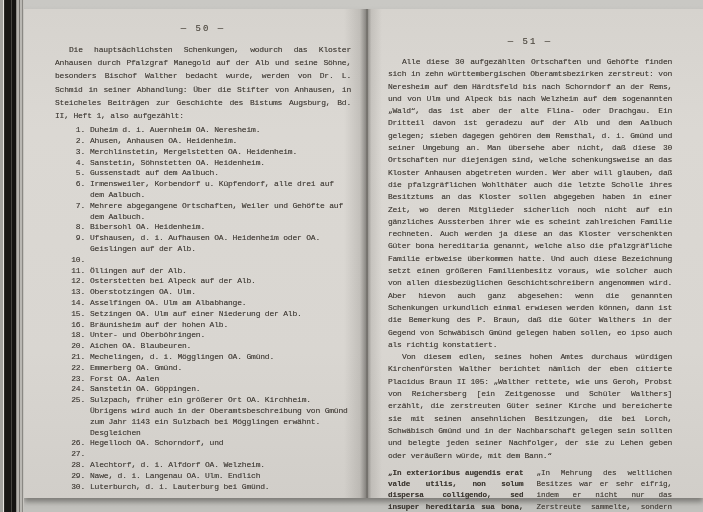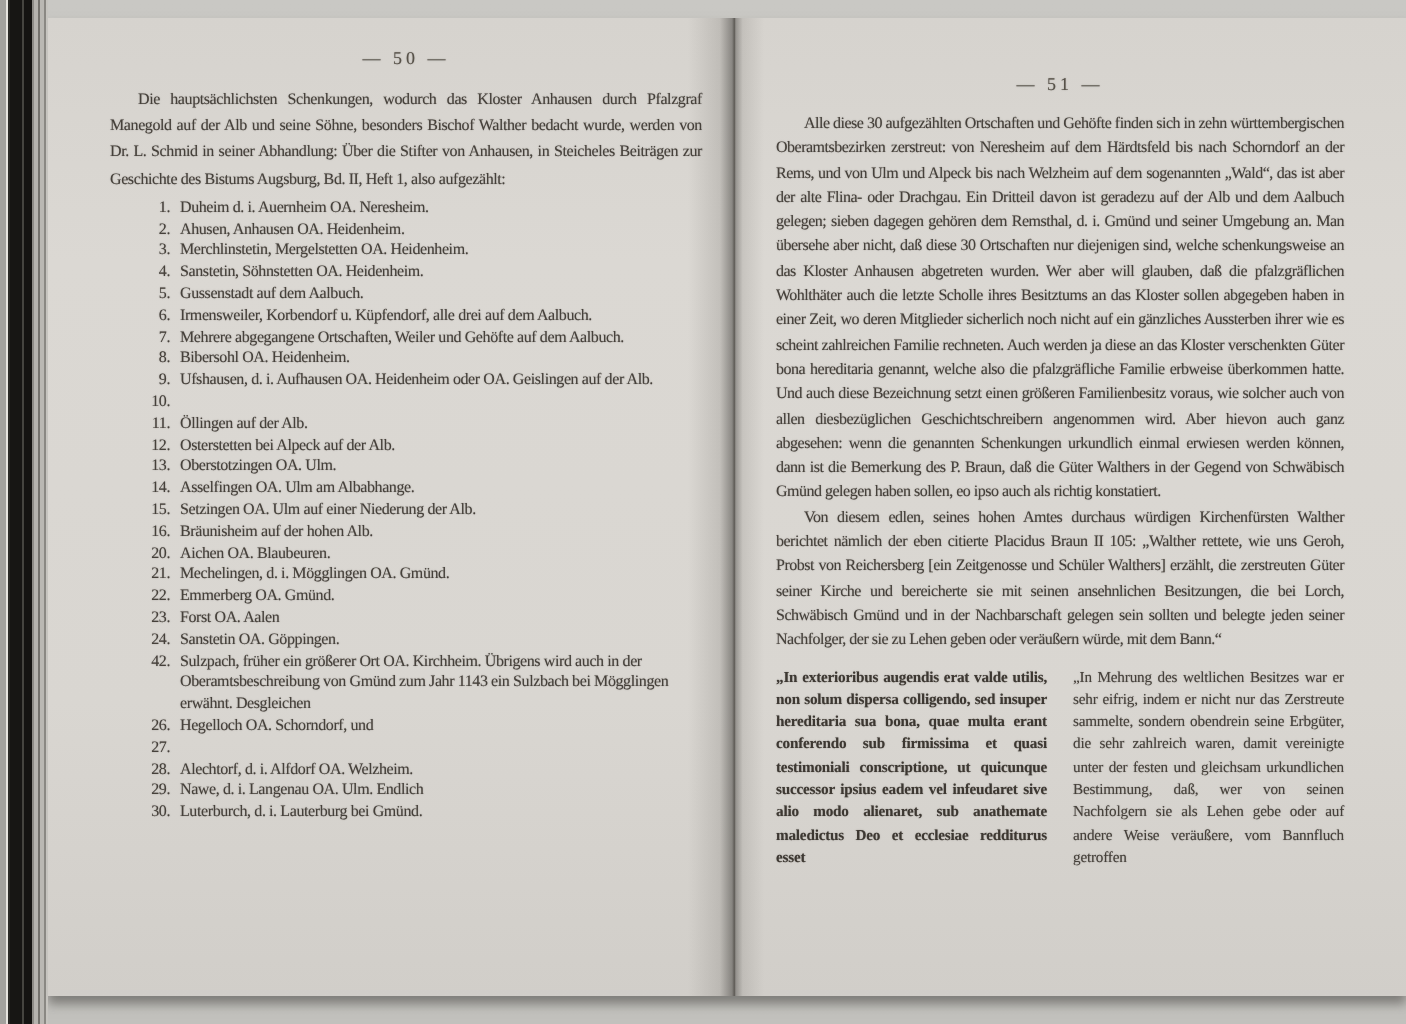--- a/index.html
+++ b/index.html
@@ -1,19 +1,19 @@
 <!DOCTYPE html>
 <html><head>
 <meta charset="utf-8">
 <style>
   html,body{margin:0;padding:0;background:#c6c5c1;}
   .photo{
     position:relative;width:703px;height:512px;overflow:hidden;
     background:linear-gradient(180deg,#c9c8c4 0,#c6c5c1 40%,#c2c1bd 100%);
-    font-family:Liberation Serif, serif;
+    font-family:Liberation Mono, monospace;
   }
   
   .edge-stack{
     position:absolute;left:0;top:0;bottom:0;width:24px;
     background:linear-gradient(90deg,
       #a3a29e 0 3px,#e6e4df 3px 4px,#2a2926 4px 5px,#171614 5px 11px,
       #45443f 11px 12px,#141311 12px 16px,#8d8b86 16px 17px,#b5b3ae 17px 19px,
       #74726d 19px 20px,#bab8b3 20px 22px,#8a8883 22px 23px,#c6c4bf 23px 24px);
   }
   .paper{
@@ -127,20 +127,24 @@
           <span class="num">15.</span>
           <span class="txt">Setzingen OA. Ulm auf einer Niederung der Alb.</span>
         </li>
 
         <li class="row">
           <span class="num">16.</span>
           <span class="txt">Bräunisheim auf der hohen Alb.</span>
         </li>
 
 
+        <li class="row">
+          <span class="num">18.</span>
+          <span class="txt">Unter- und Oberböhringen.</span>
+        </li>
 
 
         <li class="row">
           <span class="num">20.</span>
           <span class="txt">Aichen OA. Blaubeuren.</span>
         </li>
 
         <li class="row">
           <span class="num">21.</span>
           <span class="txt">Mechelingen, d. i. Mögglingen OA. Gmünd.</span>
@@ -155,21 +159,21 @@
           <span class="num">23.</span>
           <span class="txt">Forst OA. Aalen</span>
         </li>
 
         <li class="row">
           <span class="num">24.</span>
           <span class="txt">Sanstetin OA. Göppingen.</span>
         </li>
 
         <li class="row">
-          <span class="num">42.</span>
+          <span class="num">25.</span>
           <span class="txt">Sulzpach, früher ein größerer Ort OA. Kirchheim. Übrigens wird auch in der Oberamtsbeschreibung von Gmünd zum Jahr 1143 ein Sulzbach bei Mögglingen erwähnt. Desgleichen</span>
         </li>
 
         <li class="row">
           <span class="num">26.</span>
           <span class="txt">Hegelloch OA. Schorndorf, und</span>
         </li>
 
         <li class="row">
           <span class="num">27.</span>

